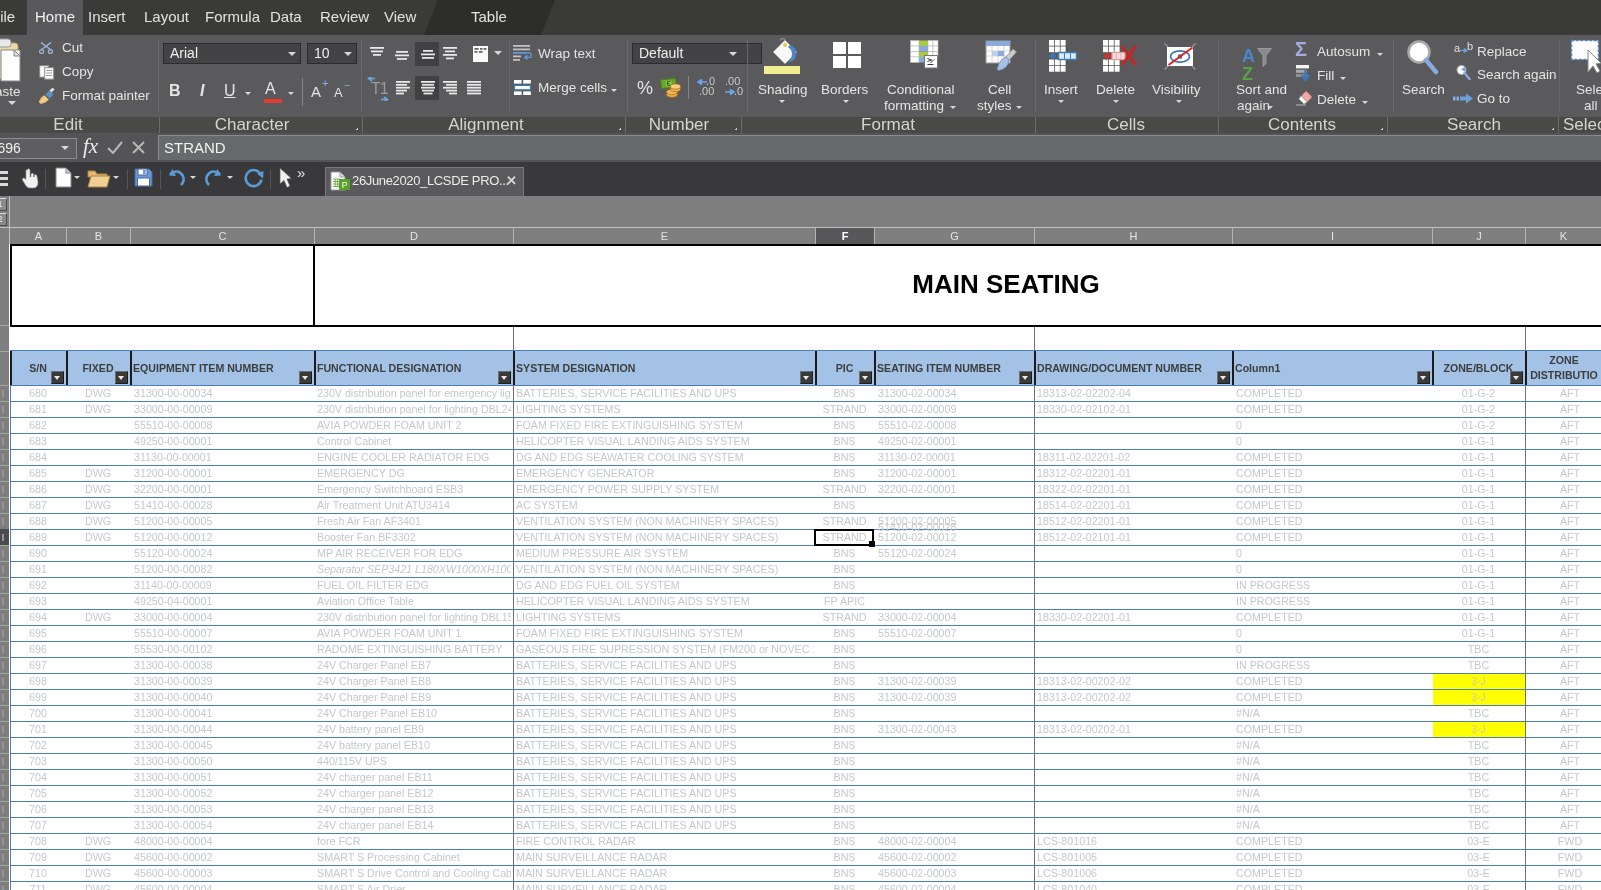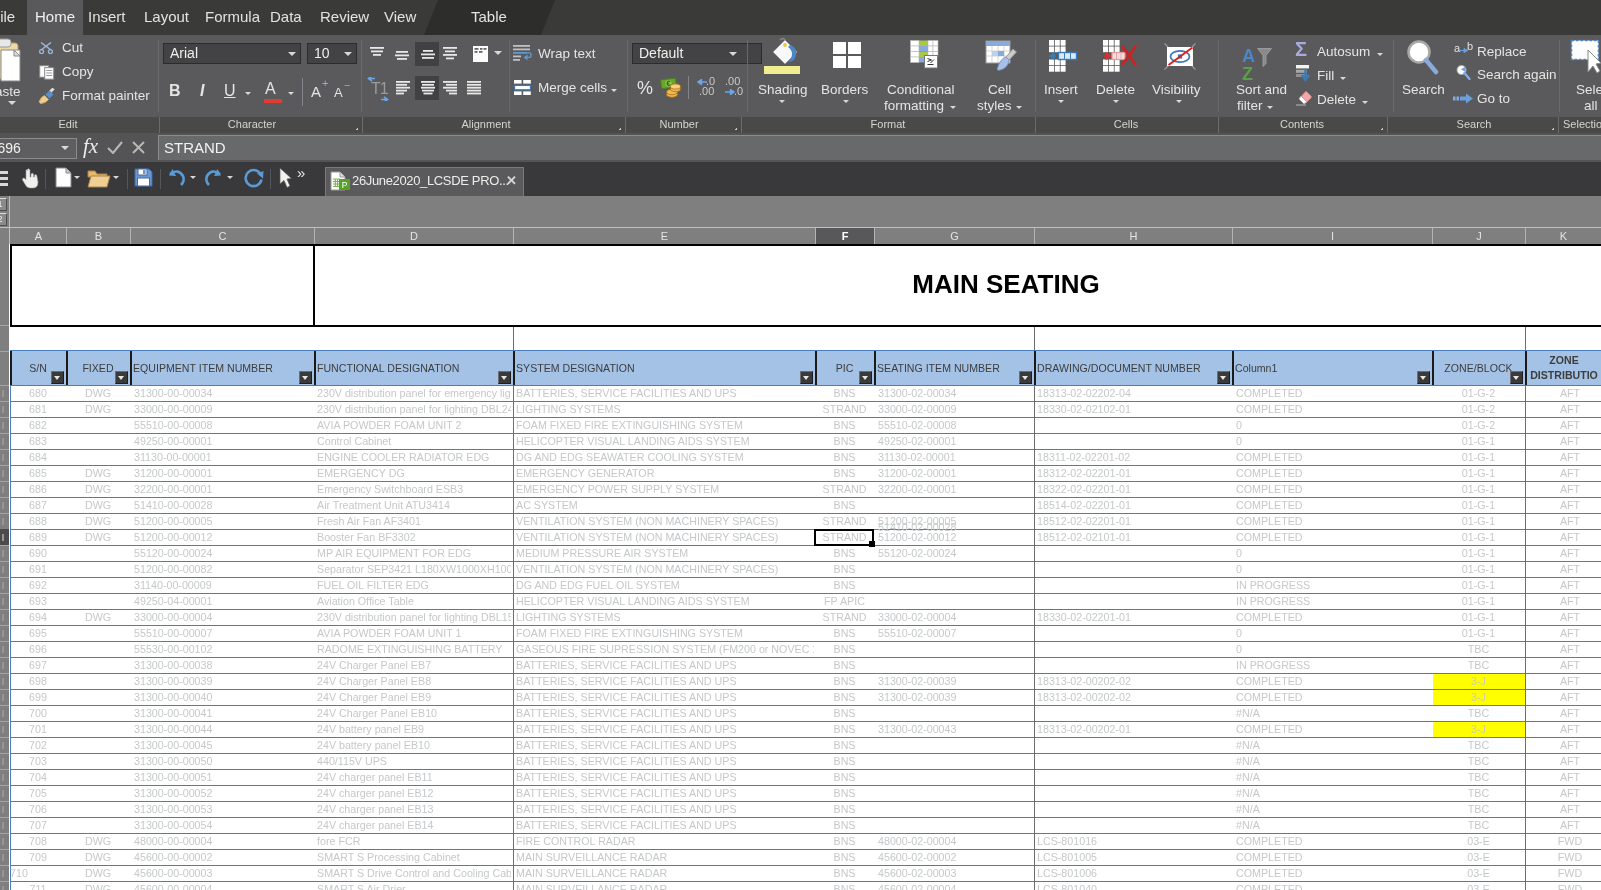--- a/index.html
+++ b/index.html
@@ -9,32 +9,32 @@
 .t{position:absolute;white-space:nowrap;color:#e4e4e2;font-size:13.5px}
 .caret{position:absolute;width:0;height:0;border-left:4px solid transparent;
   border-right:4px solid transparent;border-top:4px solid #d8d8d6}
 .caret.sm{border-left-width:3.5px;border-right-width:3.5px;border-top-width:3.5px}
 .combo{position:absolute;background:#434345;border:1px solid #2c2c2e;color:#efefec;
   font-size:14px;line-height:19px;padding-left:6px;height:21px}
 .rsep{position:absolute;top:40px;width:1px;height:72px;background:#69696b}
 .rsepl{position:absolute;width:1px;background:#84848a}
 .gsep{position:absolute;top:117px;width:1px;height:16px;background:#6b6b69}
 .glabel{position:absolute;top:117px;height:16px;line-height:15px;text-align:center;
-  color:#d4d4d1;font-size:11px}
+  color:#d4d4d1;font-size:17px}
 .corner{position:absolute;width:6px;height:6px;top:124px;
   background:linear-gradient(315deg,#c8c8c6 2px,transparent 2px)}
 .tsep{position:absolute;top:169px;width:1px;height:20px;background:#56565a}
 .clet{position:absolute;top:228px;height:16px;line-height:16px;text-align:center;
   color:#e4e4e4;font-size:11px}
 .cvsep{position:absolute;top:228px;width:1px;height:16px;background:#b4b4b4}
 .cell{position:absolute;height:15px;line-height:15px;font-size:10.7px;color:#c5c8ca;
   white-space:nowrap;overflow:hidden}
 .rline{position:absolute;left:10px;width:1591px;height:1px;background:#4a7dbe}
 .vline{position:absolute;width:1px;background:#6e6e6e}
-.htx{position:absolute;height:16px;line-height:16px;font-size:10.6px;font-weight:normal;
+.htx{position:absolute;height:16px;line-height:16px;font-size:10.6px;font-weight:bold;
   color:#3d3d3d;white-space:nowrap;overflow:hidden}
 .fbtn{position:absolute;width:13px;height:13px;background:#3a3a3a;
   border:1px solid #6e6e6e;border-bottom-color:#1e1e1e;border-right-color:#1e1e1e}
 </style></head><body>
 <div id="stage">
 
 <div class="ab" style="left:0;top:0;width:1601px;height:35px;background:#3a3a38"></div>
 <div class="ab" style="left:0;top:35px;width:1601px;height:82px;background:#5a5a5c"></div>
 <div class="ab" style="left:0;top:117px;width:1601px;height:16px;background:#494947"></div>
 <div class="ab" style="left:0;top:133px;width:1601px;height:29px;background:#545456"></div>
@@ -311,21 +311,21 @@
 </svg>
 <div class="t" style="left:1152px;top:82px">Visibility</div>
 <div class="caret sm" style="left:1176px;top:100px"></div>
 <div class="rsep" style="left:1218px"></div>
 <div class="t" style="left:1242px;top:46px;font-size:18px;font-weight:bold;color:#4a86c8">A</div>
 <div class="t" style="left:1242px;top:64px;font-size:18px;font-weight:bold;color:#5aa04a">Z</div>
 <svg class="ab" style="left:1257px;top:48px" width="15" height="30" viewBox="0 0 15 30">
 <path d="M0.5 0.5 h14 l-5.5 7 v8 l-3 3 v-11 z" fill="#8a8a8c" stroke="#a5a5a5" stroke-width="0.8"></path>
 </svg>
 <div class="t" style="left:1236px;top:82px">Sort and</div>
-<div class="t" style="left:1237px;top:98px">filter</div>
+<div class="t" style="left:1237px;top:98px">again</div>
 <div class="caret sm" style="left:1267px;top:106px"></div>
 <div class="t" style="left:1295px;top:38px;font-size:20px;color:#a8aadc;font-weight:bold">Σ</div>
 <div class="t" style="left:1317px;top:44px">Autosum</div>
 <div class="caret sm" style="left:1377px;top:53px"></div>
 <svg class="ab" style="left:1296px;top:65px" width="18" height="18" viewBox="0 0 18 18">
 <rect x="0" y="0" width="13" height="3.4" fill="#f2f2f2"></rect>
 <rect x="0" y="4.8" width="11" height="3" fill="#a8a8a8"></rect>
 <rect x="0" y="9" width="11" height="3" fill="#909090"></rect>
 <path d="M9.5 5 v7.5 M5.8 10 l3.7 5 l3.7 -5" stroke="#3a7ab8" stroke-width="2.4" fill="none"></path>
 </svg>
@@ -758,30 +758,30 @@
 <div class="cell" style="left:317px;top:530px;width:194px;color:#c5c8ca;">Booster Fan BF3302</div>
 <div class="cell" style="left:516px;top:530px;width:298px;color:#c5c8ca;">VENTILATION SYSTEM (NON MACHINERY SPACES)</div>
 <div class="cell" style="left:815px;top:530px;width:59px;color:#c5c8ca;text-align:center;">STRAND</div>
 <div class="cell" style="left:878px;top:530px;width:154px;color:#c5c8ca;">51200-02-00012</div>
 <div class="cell" style="left:1037px;top:530px;width:193px;color:#c5c8ca;">18512-02-02101-01</div>
 <div class="cell" style="left:1236px;top:530px;width:194px;color:#c5c8ca;">COMPLETED</div>
 <div class="cell" style="left:1432px;top:530px;width:93px;color:#c5c8ca;text-align:center;">01-G-1</div>
 <div class="cell" style="left:1525px;top:530px;width:90px;color:#c5c8ca;text-align:center;">AFT</div>
 <div class="cell" style="left:10px;top:546px;width:56px;color:#c5c8ca;text-align:center;">690</div>
 <div class="cell" style="left:134px;top:546px;width:180px;color:#c5c8ca;">55120-00-00024</div>
-<div class="cell" style="left:317px;top:546px;width:194px;color:#c5c8ca;">MP AIR EQUIPMENT FOR EDG</div>
+<div class="cell" style="left:317px;top:546px;width:194px;color:#c5c8ca;">MP AIR RECEIVER FOR EDG</div>
 <div class="cell" style="left:516px;top:546px;width:298px;color:#c5c8ca;">MEDIUM PRESSURE AIR SYSTEM</div>
 <div class="cell" style="left:815px;top:546px;width:59px;color:#c5c8ca;text-align:center;">BNS</div>
 <div class="cell" style="left:878px;top:546px;width:154px;color:#c5c8ca;">55120-02-00024</div>
 <div class="cell" style="left:1236px;top:546px;width:194px;color:#c5c8ca;">0</div>
 <div class="cell" style="left:1432px;top:546px;width:93px;color:#c5c8ca;text-align:center;">01-G-1</div>
 <div class="cell" style="left:1525px;top:546px;width:90px;color:#c5c8ca;text-align:center;">AFT</div>
 <div class="cell" style="left:10px;top:562px;width:56px;color:#c5c8ca;text-align:center;">691</div>
 <div class="cell" style="left:134px;top:562px;width:180px;color:#c5c8ca;">51200-00-00082</div>
-<div class="cell" style="left:317px;top:562px;width:194px;color:#c5c8ca;">Separator SEP3421 L180XW1000XH100</div>
+<div class="cell" style="left:317px;top:562px;width:194px;color:#c5c8ca;font-style:italic;">Separator SEP3421 L180XW1000XH100</div>
 <div class="cell" style="left:516px;top:562px;width:298px;color:#c5c8ca;">VENTILATION SYSTEM (NON MACHINERY SPACES)</div>
 <div class="cell" style="left:815px;top:562px;width:59px;color:#c5c8ca;text-align:center;">BNS</div>
 <div class="cell" style="left:1236px;top:562px;width:194px;color:#c5c8ca;">0</div>
 <div class="cell" style="left:1432px;top:562px;width:93px;color:#c5c8ca;text-align:center;">01-G-1</div>
 <div class="cell" style="left:1525px;top:562px;width:90px;color:#c5c8ca;text-align:center;">AFT</div>
 <div class="cell" style="left:10px;top:578px;width:56px;color:#c5c8ca;text-align:center;">692</div>
 <div class="cell" style="left:134px;top:578px;width:180px;color:#c5c8ca;">31140-00-00009</div>
 <div class="cell" style="left:317px;top:578px;width:194px;color:#c5c8ca;">FUEL OIL FILTER EDG</div>
 <div class="cell" style="left:516px;top:578px;width:298px;color:#c5c8ca;">DG AND EDG FUEL OIL SYSTEM</div>
 <div class="cell" style="left:815px;top:578px;width:59px;color:#c5c8ca;text-align:center;">BNS</div>
@@ -933,21 +933,21 @@
 <div class="cell" style="left:66px;top:850px;width:64px;color:#c5c8ca;text-align:center;">DWG</div>
 <div class="cell" style="left:134px;top:850px;width:180px;color:#c5c8ca;">45600-00-00002</div>
 <div class="cell" style="left:317px;top:850px;width:194px;color:#c5c8ca;">SMART S Processing Cabinet</div>
 <div class="cell" style="left:516px;top:850px;width:298px;color:#c5c8ca;">MAIN SURVEILLANCE RADAR</div>
 <div class="cell" style="left:815px;top:850px;width:59px;color:#c5c8ca;text-align:center;">BNS</div>
 <div class="cell" style="left:878px;top:850px;width:154px;color:#c5c8ca;">45600-02-00002</div>
 <div class="cell" style="left:1037px;top:850px;width:193px;color:#c5c8ca;">LCS-801005</div>
 <div class="cell" style="left:1236px;top:850px;width:194px;color:#c5c8ca;">COMPLETED</div>
 <div class="cell" style="left:1432px;top:850px;width:93px;color:#c5c8ca;text-align:center;">03-E</div>
 <div class="cell" style="left:1525px;top:850px;width:90px;color:#c5c8ca;text-align:center;">FWD</div>
-<div class="cell" style="left:10px;top:866px;width:56px;color:#c5c8ca;">710</div>
+<div class="cell" style="left:10px;top:866px;width:56px;color:#c5c8ca;text-align:center;">710</div>
 <div class="cell" style="left:66px;top:866px;width:64px;color:#c5c8ca;text-align:center;">DWG</div>
 <div class="cell" style="left:134px;top:866px;width:180px;color:#c5c8ca;">45600-00-00003</div>
 <div class="cell" style="left:317px;top:866px;width:194px;color:#c5c8ca;">SMART S Drive Control and Cooling Cab</div>
 <div class="cell" style="left:516px;top:866px;width:298px;color:#c5c8ca;">MAIN SURVEILLANCE RADAR</div>
 <div class="cell" style="left:815px;top:866px;width:59px;color:#c5c8ca;text-align:center;">BNS</div>
 <div class="cell" style="left:878px;top:866px;width:154px;color:#c5c8ca;">45600-02-00003</div>
 <div class="cell" style="left:1037px;top:866px;width:193px;color:#c5c8ca;">LCS-801006</div>
 <div class="cell" style="left:1236px;top:866px;width:194px;color:#c5c8ca;">COMPLETED</div>
 <div class="cell" style="left:1432px;top:866px;width:93px;color:#c5c8ca;text-align:center;">03-E</div>
 <div class="cell" style="left:1525px;top:866px;width:90px;color:#c5c8ca;text-align:center;">FWD</div>

